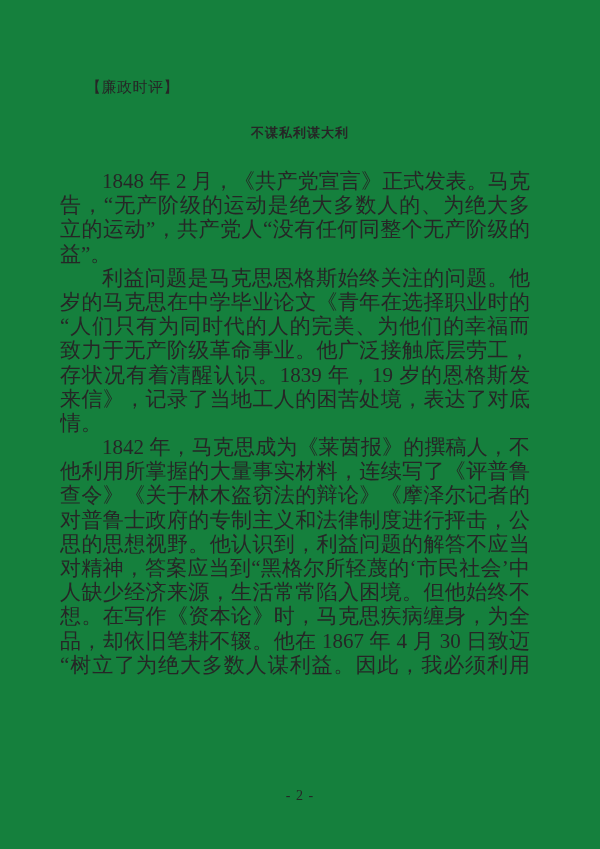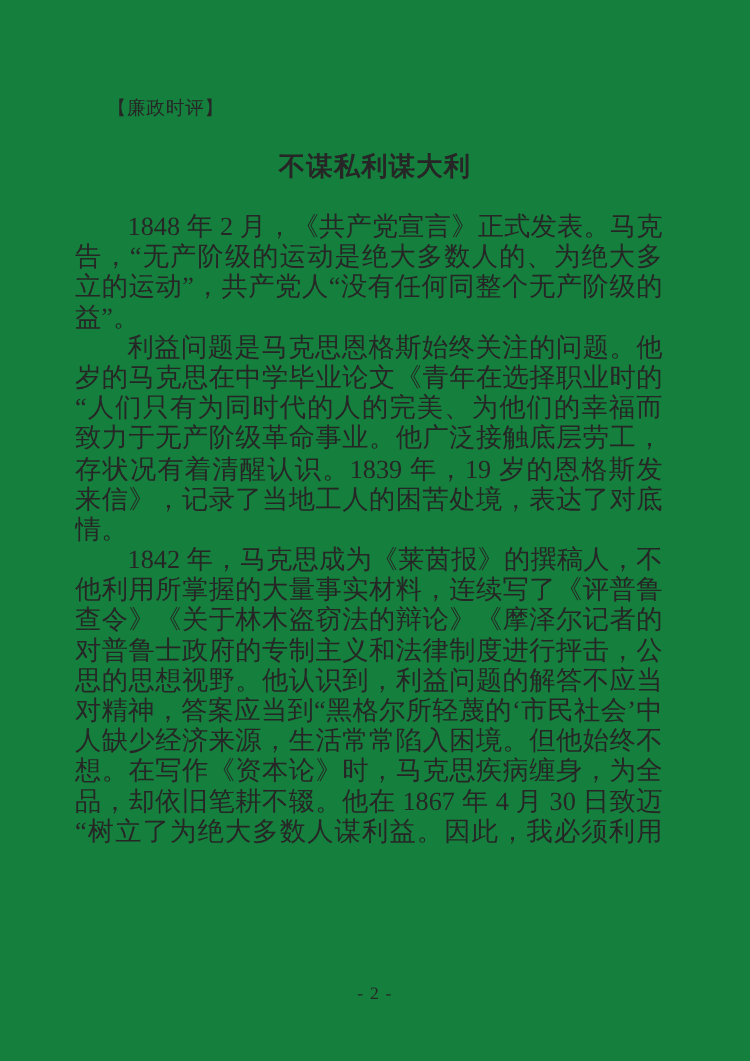--- a/index.html
+++ b/index.html
@@ -25,21 +25,21 @@
     line-height: 22px;
     letter-spacing: 0.5px;
   }
   .doc-title {
     position: absolute;
     left: 0;
     right: 0;
     top: 120px;
     margin: 0;
     text-align: center;
-    font-size: 21px;
+    font-size: 13px;
     font-weight: bold;
     line-height: 26px;
     letter-spacing: 1px;
   }
   .doc-body {
     position: absolute;
     left: 60px;
     top: 169px;
     width: 470px;
     font-size: 21px;

